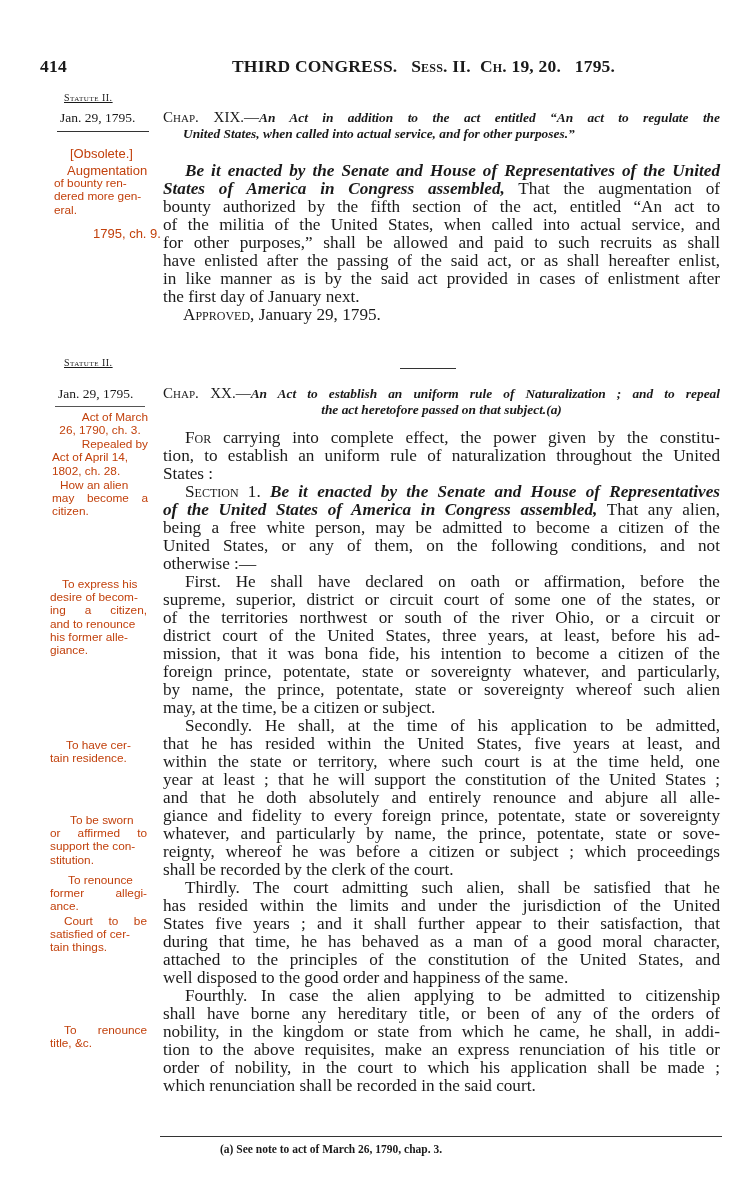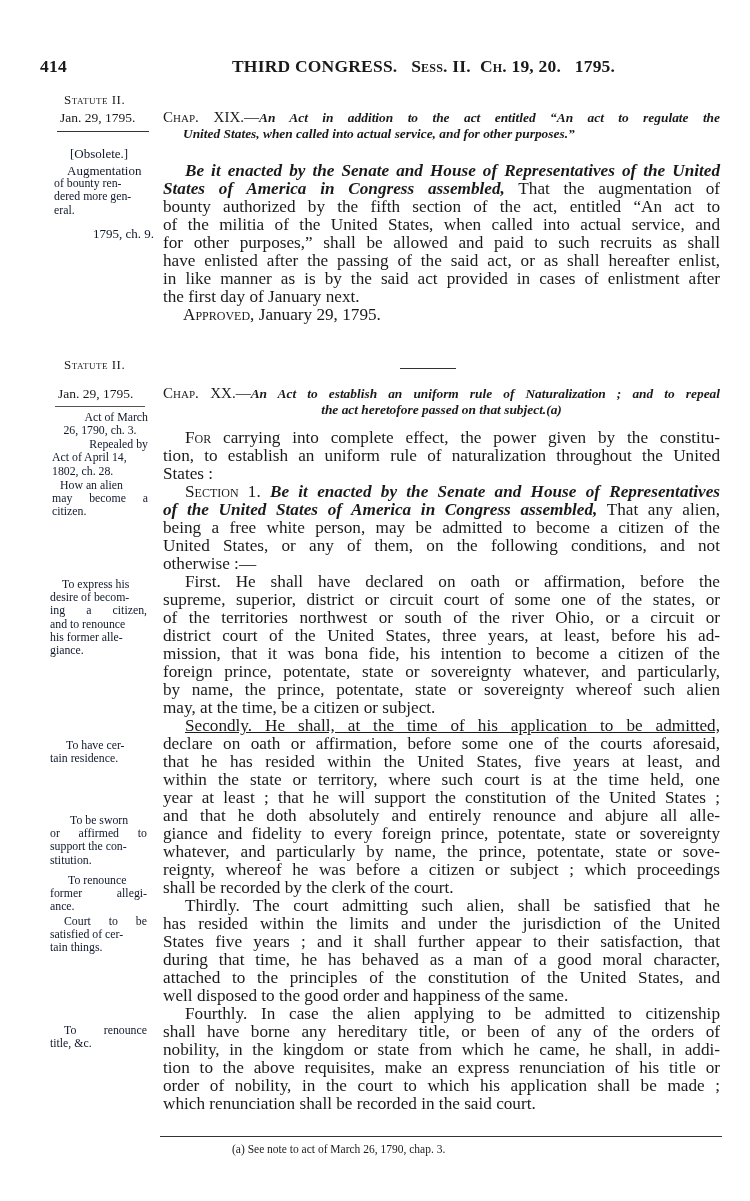--- a/index.html
+++ b/index.html
@@ -3,23 +3,23 @@
 <meta charset="utf-8">
 <style>
   html, body { margin: 0; padding: 0; background: #ffffff; }
   body { width: 750px; height: 1201px; position: relative; overflow: hidden;
          font-family: "DejaVu Serif", "Liberation Serif", serif; color: #1a1a1a; }
   .abs { position: absolute; white-space: nowrap; }
   .hdr { top: 56px; font-family: "Liberation Serif", serif; font-size: 17.5px; font-weight: bold; letter-spacing: 0.2px; }
   .pagenum { left: 40px; }
   .running { left: 232px; }
   .sc { font-variant: small-caps; }
-  .side { font-family: Liberation Serif, serif; font-size: 11.8px; line-height: 13.2px; color: #0f172a; }
+  .side { font-family: Liberation Sans, sans-serif; font-size: 11.8px; line-height: 13.2px; color: #c2410c; }
   .side-r { text-align: right; }
-  .statute { font-family: "Liberation Serif", serif; font-size: 13px; font-variant: small-caps; letter-spacing: 0.5px; }
+  .statute { font-family: "Liberation Serif", serif; font-size: 10px; font-variant: small-caps; letter-spacing: 0.5px; text-decoration: underline; }
   .date { font-family: "Liberation Serif", serif; font-size: 13.5px; }
   .rule { position: absolute; height: 0; border-top: 1.5px solid #333; }
   .rule-thin { position: absolute; height: 0; border-top: 1px solid #555; }
   .title-it { font-family: "Liberation Serif", serif; font-style: italic; font-weight: bold; font-size: 13.4px; line-height: 16px; }
   .chap { font-family: "Liberation Serif", serif; font-style: normal; font-weight: normal; font-size: 15px; }
   .body-line { font-family: "Liberation Serif", serif; font-size: 17.2px; line-height: 18px; }
   .it-b { font-style: italic; font-weight: bold; }
   .just { display: block; text-align: justify; text-align-last: justify; width: 557px; }
   .foot { font-family: "Liberation Serif", serif; font-size: 11.5px; }
 </style>
@@ -132,22 +132,21 @@
 
   <div class="body-line just" style="padding-left:22px; width:535px;">First.  He shall have declared on oath or affirmation, before the</div>
   <div class="body-line just">supreme, superior, district or circuit court of some one of the states, or</div>
   <div class="body-line just">of the territories northwest or south of the river Ohio, or a circuit or</div>
   <div class="body-line just">district court of the United States, three years, at least, before his ad-</div>
   <div class="body-line just">mission, that it was bona fide, his intention to become a citizen of the</div>
   <div class="body-line just">foreign prince, potentate, state or sovereignty whatever, and particularly,</div>
   <div class="body-line just">by name, the prince, potentate, state or sovereignty whereof such alien</div>
   <div class="body-line">may, at the time, be a citizen or subject.</div>
 
-  <div class="body-line just" style="padding-left:22px; width:535px;text-decoration:underline;">Secondly.  He shall, at the time of his application to be admitted,</div>
-  <div class="body-line just">declare on oath or affirmation, before some one of the courts aforesaid,</div>
+  <div class="body-line just" style="padding-left:22px; width:535px;">Secondly.  He shall, at the time of his application to be admitted,</div>
   <div class="body-line just">that he has resided within the United States, five years at least, and</div>
   <div class="body-line just">within the state or territory, where such court is at the time held, one</div>
   <div class="body-line just">year at least ; that he will support the constitution of the United States ;</div>
   <div class="body-line just">and that he doth absolutely and entirely renounce and abjure all alle-</div>
   <div class="body-line just">giance and fidelity to every foreign prince, potentate, state or sovereignty</div>
   <div class="body-line just">whatever, and particularly by name, the prince, potentate, state or sove-</div>
   <div class="body-line just">reignty, whereof he was before a citizen or subject ; which proceedings</div>
   <div class="body-line">shall be recorded by the clerk of the court.</div>
 
   <div class="body-line just" style="padding-left:22px; width:535px;">Thirdly.  The court admitting such alien, shall be satisfied that he</div>
@@ -159,13 +158,13 @@
 
   <div class="body-line just" style="padding-left:22px; width:535px;">Fourthly.  In case the alien applying to be admitted to citizenship</div>
   <div class="body-line just">shall have borne any hereditary title, or been of any of the orders of</div>
   <div class="body-line just">nobility, in the kingdom or state from which he came, he shall, in addi-</div>
   <div class="body-line just">tion to the above requisites, make an express renunciation of his title or</div>
   <div class="body-line just">order of nobility, in the court to which his application shall be made ;</div>
   <div class="body-line">which renunciation shall be recorded in the said court.</div>
 </div>
 
 <div class="rule" style="left:160px; top:1136px; width:562px;"></div>
-<div class="abs foot" style="left:232px; top:1143px;">(a) See note to act of March 26, 1790, chap. 3.</div>
+<div class="abs foot" style="left:220px; top:1143px;font-weight:bold;">(a) See note to act of March 26, 1790, chap. 3.</div>
 
 </body></html>

